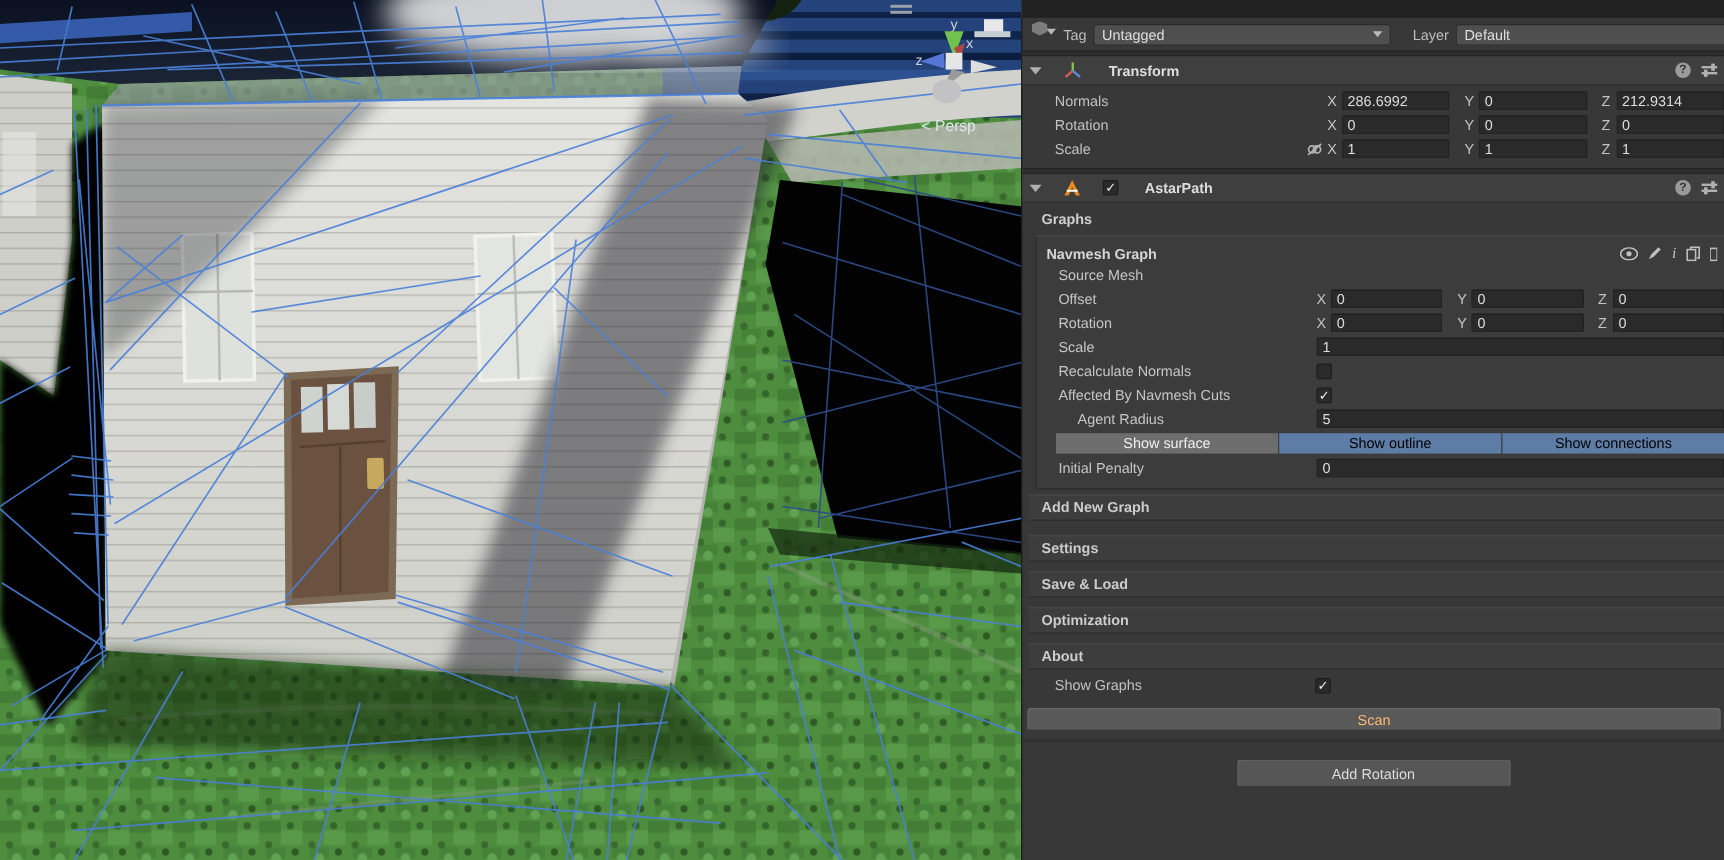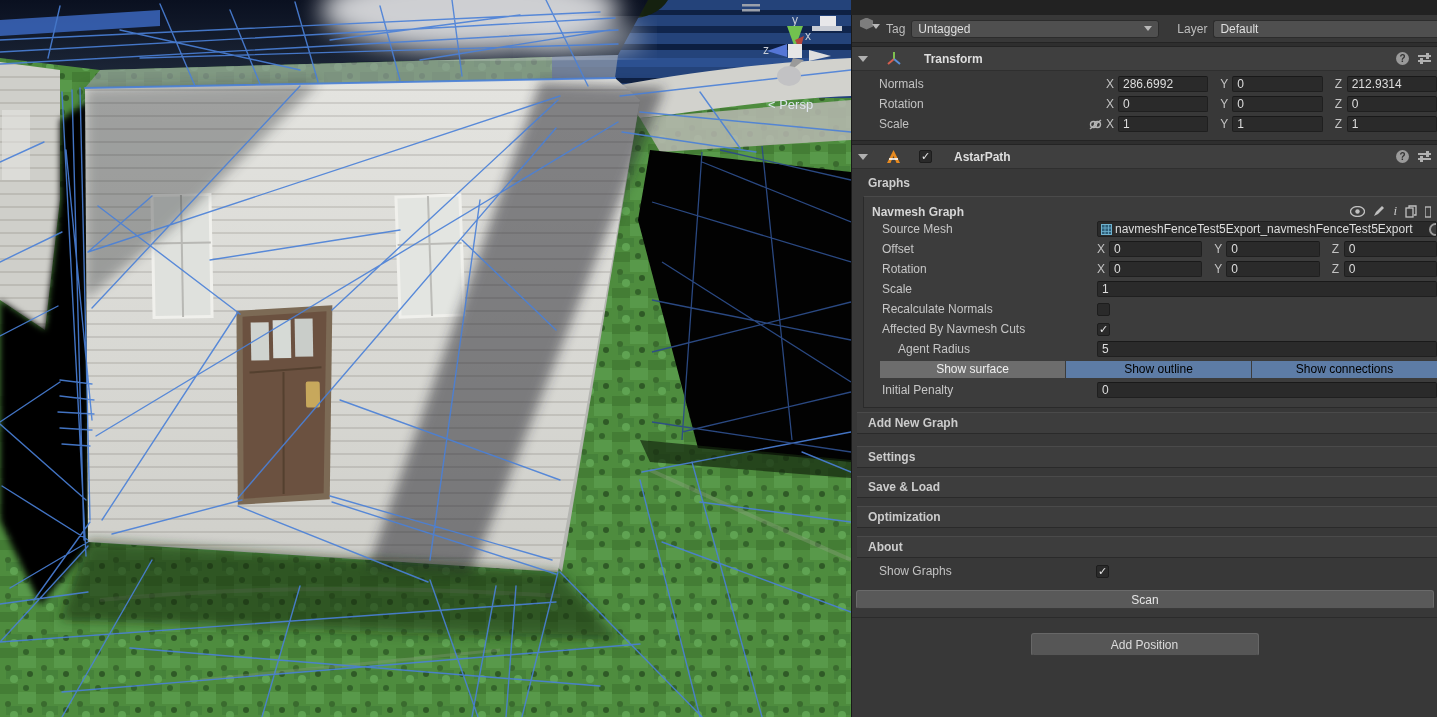--- a/index.html
+++ b/index.html
@@ -79,21 +79,21 @@
   .seg.gray { background:var(--btn-gray,#6d6d6d); color:#efefef; }
   .seg.blue { background:var(--accent-blue,#5d7ca6); color:#000000; }
 
   .section-bar { margin-left:5px; height:22px; background:#3d3d3d; border-top:1px solid #4a4a4a;
                  border-bottom:1px solid #2a2a2a; display:flex; align-items:center; padding-left:11px;
                  font-weight:bold; color:#cccccc; }
   .sgap { background:var(--panel-bg,#383838); }
 
   .scan-btn { margin:6px 0 0 4px; width:578px; height:19px; background:var(--scan-gray,#595959);
               border:1px solid #6a6a6a; border-bottom-color:#3a3a3a; border-radius:3px;
-              text-align:center; line-height:18px; color:#e5e5e5; }
+              text-align:center; line-height:18px; color:#fdba74; }
   .post-scan-line { margin-top:8px; height:1px; background:#2b2b2b; }
   .addcomp-wrap { display:flex; justify-content:center; margin-top:15px; }
   .addcomp { width:228px; height:23px; background:#565656; border:1px solid #676767;
              border-bottom-color:#393939; border-radius:3px; text-align:center; line-height:22px;
              color:#dcdcdc; }
 
   
   .svgi { display:block; }
 </style>
 </head>
@@ -387,28 +387,20 @@
             <path d="M4 3 V1 H11 V10 H9" fill="none" stroke="#c0c0c0" stroke-width="1.3"></path>
           </svg>
           <svg width="6" height="13" viewBox="0 0 6 13">
             <rect x="0" y="2" width="6" height="10" fill="none" stroke="#c0c0c0" stroke-width="1.3"></rect>
           </svg>
         </span>
       </div>
 
       <div class="brow">
         <span class="lbl">Source Mesh</span>
-        <div class="objfield">
-          <svg width="11" height="11" viewBox="0 0 11 11" style="flex:none">
-            <rect x="0.5" y="0.5" width="10" height="10" fill="#2e5f7a" stroke="#6fb3cf"></rect>
-            <path d="M0.5 4 H10.5 M0.5 7.5 H10.5 M4 0.5 V10.5 M7.5 0.5 V10.5" stroke="#6fb3cf" stroke-width="0.8"></path>
-          </svg>
-          <span>navmeshFenceTest5Export_navmeshFenceTest5Export</span>
-          <span class="picker"></span>
-        </div>
       </div>
 
       <div class="brow">
         <span class="lbl">Offset</span>
         <div class="axes">
           <span class="axis">
               <span class="ax">X</span>
               <span class="field">0</span>
             </span>
           <span class="axis">
@@ -495,16 +487,16 @@
 
     <div class="prow" style="height:26px">
       <span class="lbl">Show Graphs</span>
       <span class="checkbox checked" style="margin-left:7px"></span>
     </div>
 
     <div class="scan-btn">Scan</div>
     <div class="post-scan-line"></div>
 
     <div class="addcomp-wrap">
-      <div class="addcomp">Add Position</div>
+      <div class="addcomp">Add Rotation</div>
     </div>
   </div>
 </div>
 
 </body></html>

